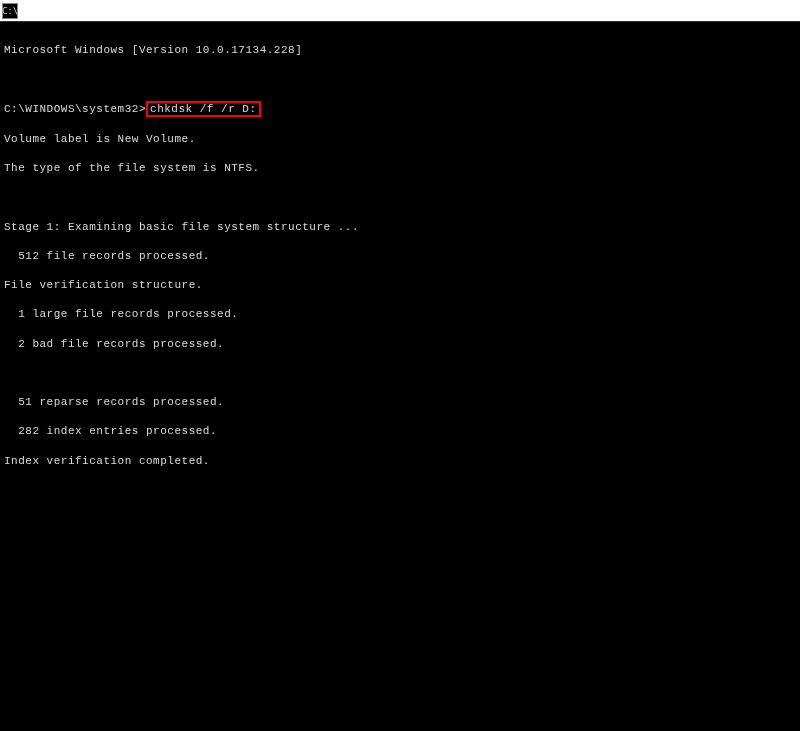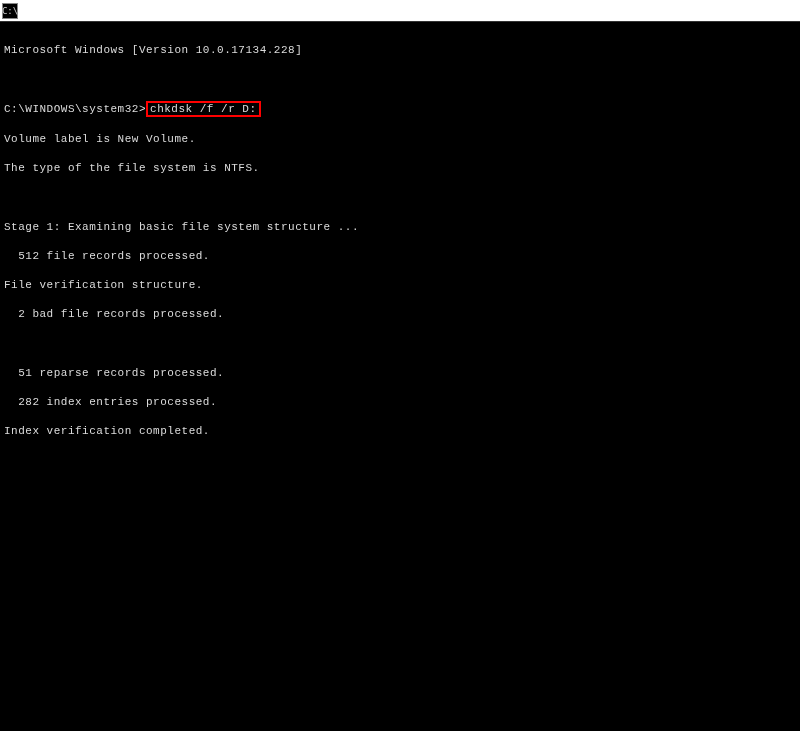--- a/index.html
+++ b/index.html
@@ -70,20 +70,21 @@
 <div class="terminal">
 <span class="line">Microsoft Windows [Version 10.0.17134.228]</span>
 <span class="line"> </span>
 <span class="line"><span>C:\WINDOWS\system32&gt;</span><span class="highlight-box">chkdsk /f /r D:</span></span>
 <span class="line">Volume label is New Volume.</span>
 <span class="line">The type of the file system is NTFS.</span>
 <span class="line"> </span>
 <span class="line">Stage 1: Examining basic file system structure ...</span>
 <span class="line">  512 file records processed.</span>
 <span class="line">File verification structure.</span>
+<span class="line">  1 large file records processed.</span>
 <span class="line">  2 bad file records processed.</span>
 <span class="line"> </span>
 <span class="line">  51 reparse records processed.</span>
 <span class="line">  282 index entries processed.</span>
 <span class="line">Index verification completed.</span>
 
 
 
 
 

